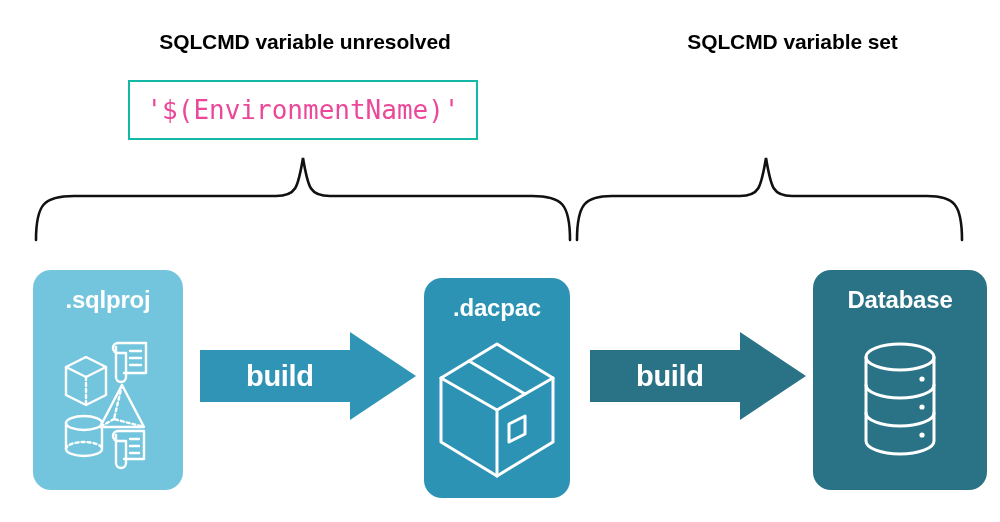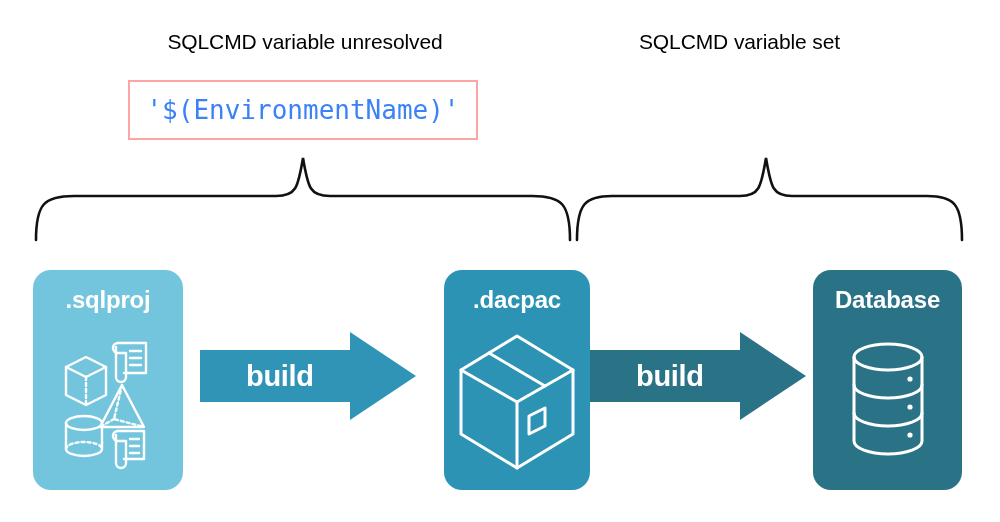--- a/index.html
+++ b/index.html
@@ -9,41 +9,41 @@
     font-family:"Liberation Sans", sans-serif;
     overflow:hidden;
     position:relative;
   }
   #stage { position:absolute; left:0; top:0; width:1000px; height:522px; }
 
   .abs { position:absolute; }
 
   
   .heading {
-    font-weight:normal;
+    font-weight:bold;
     font-size:21px;
     color:#000000;
     text-align:center;
     letter-spacing:-0.1px;
     white-space:nowrap;
   }
   #heading-left  { left:60px;  top:30px; width:490px; }
-  #heading-right { left:577px; top:30px; width:325px;text-align:center; }
+  #heading-right { left:630px; top:30px; width:325px;text-align:center; }
 
   
   .codebox {
-    border:2px solid #fca5a5;
+    border:2px solid #14b8a6;
     background:#ffffff;
     box-sizing:border-box;
     display:flex;
     align-items:center;
     justify-content:center;
     font-family:"DejaVu Sans Mono", monospace;
     font-size:26px;
-    color:#3b82f6;
+    color:#ec4899;
     white-space:nowrap;
   }
   #codebox-left  { left:128px; top:80px; width:350px; height:60px; }
   #codebox-right { left:668px; top:80px; width:200px; height:60px; }
 
   
   #braces { left:0; top:140px; width:1000px; height:110px; pointer-events:none; }
 
   
   .card {
@@ -59,22 +59,22 @@
     color:#ffffff;
     font-weight:bold;
     font-size:24px;
     margin-top:16px;
     letter-spacing:-0.2px;
     white-space:nowrap;
   }
   .card-art { flex:1; display:flex; align-items:center; justify-content:center; width:100%; }
 
   #card-sqlproj  { left:33px;  width:150px; background:#73C5DD; }
-  #card-dacpac   { left:444px; width:146px; background:#2C93B4; }
-  #card-database { left:813px; width:149px; background:#2A7387; }
+  #card-dacpac   { left:424px; width:146px; background:#2C93B4;margin-top:8px; }
+  #card-database { left:813px; width:174px; background:#2A7387; }
 
   
   .arrow-wrap { top:330px; height:92px; }
   #arrow-build  { left:200px; width:216px; }
   #arrow-deploy { left:590px; width:216px; }
   .arrow-label {
     position:absolute;
     left:0; top:0;
     width:74%;
     height:100%;

